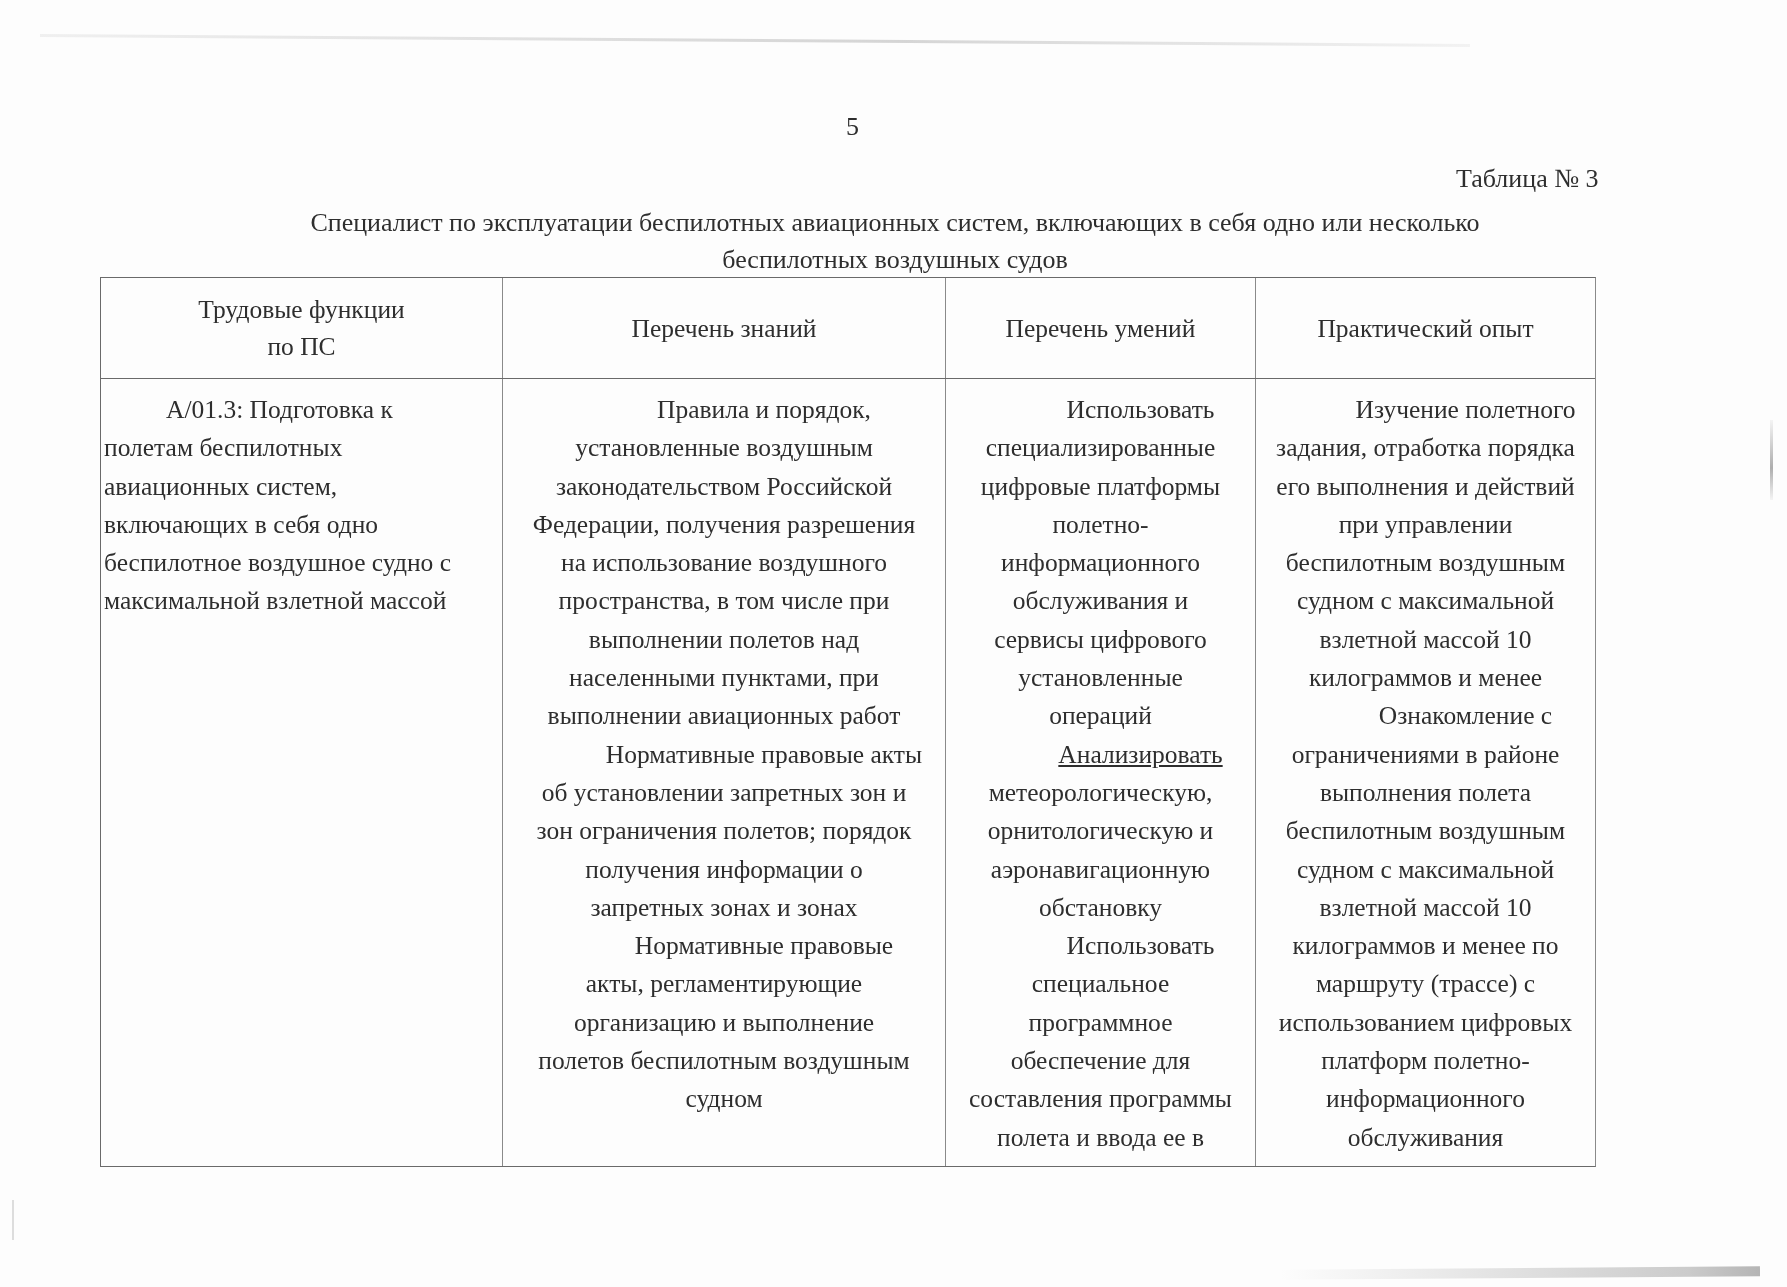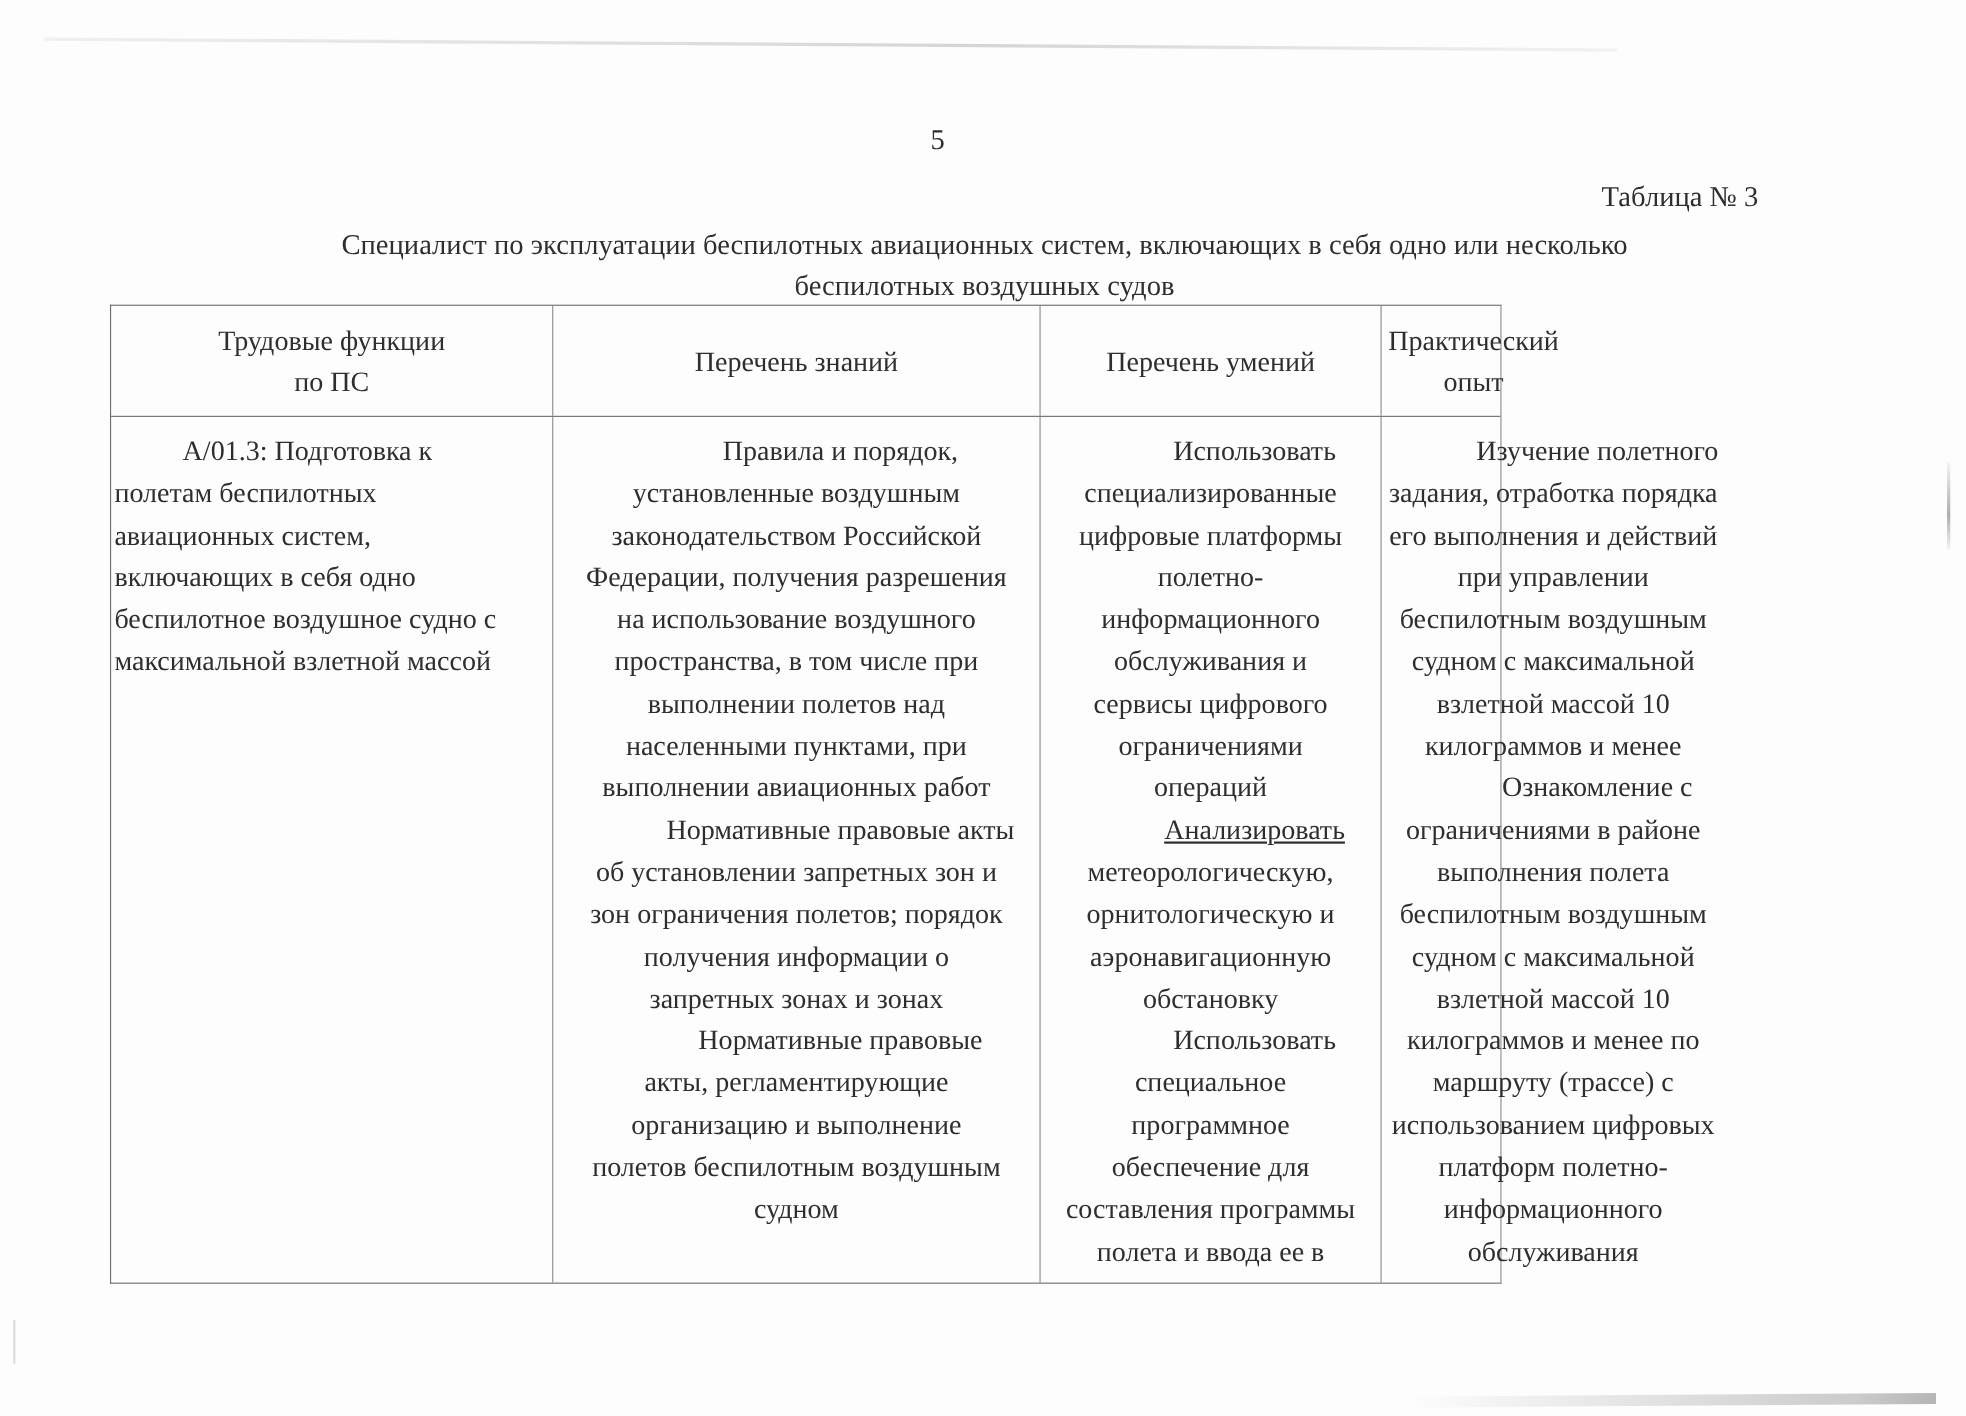--- a/index.html
+++ b/index.html
@@ -70,21 +70,21 @@
       top: 204px;
       width: 1390px;
       text-align: center;
       font-size: 26px;
       line-height: 37px;
     }
     .table {
       position: absolute;
       left: 100px;
       top: 277px;
-      width: 1265px;
+      width: 1496px;
       border-top: 1.5px solid #6a6a6a;
       border-bottom: 1.5px solid #6a6a6a;
       border-left: 1.5px solid #6a6a6a;
       border-right: 1.5px solid #8a8a8a;
       box-sizing: border-box;
     }
     .row {
       display: grid;
       grid-template-columns: 402px 443px 310px 1fr;
     }
@@ -199,21 +199,21 @@
       </div>
     <div class="cell">
         <div>
           <span class="nowrap-line" style="text-indent: 80px;">Использовать</span>
           <span class="nowrap-line">специализированные</span>
           <span class="nowrap-line">цифровые платформы</span>
           <span class="nowrap-line">полетно-</span>
           <span class="nowrap-line">информационного</span>
           <span class="nowrap-line">обслуживания и</span>
           <span class="nowrap-line">сервисы цифрового</span>
-          <span class="nowrap-line">ограничениями</span>
+          <span class="nowrap-line">установленные</span>
           <span class="nowrap-line">операций</span>
         </div>
         <div>
           <span class="nowrap-line" style="text-indent: 80px; text-decoration: underline;">Анализировать</span>
           <span class="nowrap-line">метеорологическую,</span>
           <span class="nowrap-line">орнитологическую и</span>
           <span class="nowrap-line">аэронавигационную</span>
           <span class="nowrap-line">обстановку</span>
         </div>
         <div>

